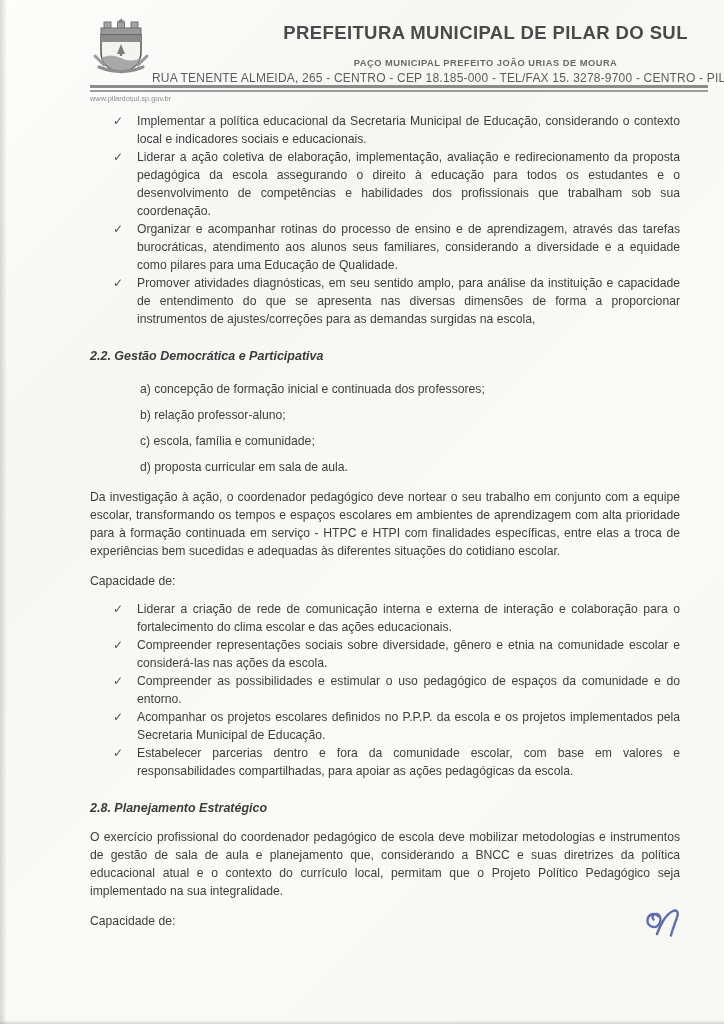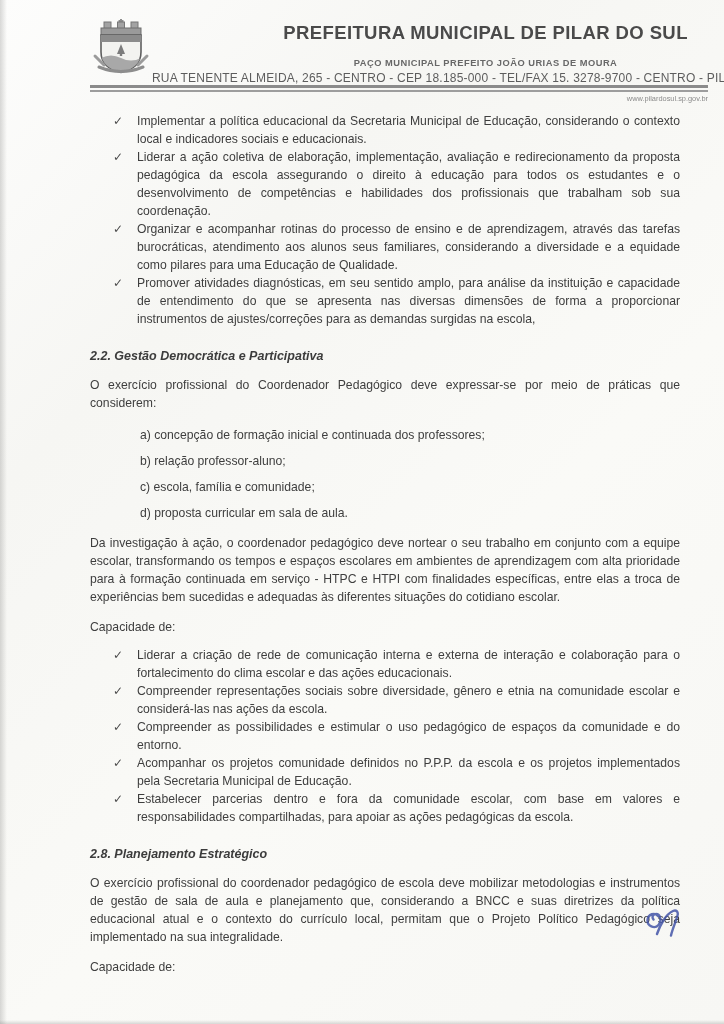--- a/index.html
+++ b/index.html
@@ -22,21 +22,21 @@
   .page{padding:16px 44px 0 90px;position:relative;}
 
   
   .header{display:flex;align-items:flex-start;margin-right:-28px;}
   .logo{flex:none;width:62px;height:58px;margin-top:2px;}
   .header-text{flex:1;text-align:center;padding-top:6px;}
   .title{font-size:18.5px;line-height:21px;font-weight:bold;letter-spacing:.4px;color:#4a4a4a;}
   .subtitle{font-size:9.3px;line-height:12px;font-weight:bold;letter-spacing:.5px;color:#686868;margin-top:14px;}
   .address{font-size:12px;line-height:10px;letter-spacing:.2px;color:#5d5d5d;margin-top:4px;white-space:nowrap;}
   .rule{margin:2px -28px 0 0;border-top:3px solid #8b8b8b;border-bottom:2px solid #9d9d9d;height:2px;}
-  .website{margin:2px -28px 0 0;text-align:right;font-size:7.4px;line-height:9px;color:#8a8a8a;}
+  .website{margin:2px -28px 0 0;text-align:left;font-size:7.4px;line-height:9px;color:#8a8a8a;}
 
   
   .content{margin-top:9px;}
   .check-item{display:flex;}
   .check-item .check{flex:none;width:24px;margin-left:23px;color:#4c4c4c;font-size:12px;}
   .check-item p{flex:1;margin:0;text-align:justify;}
   .sec-heading{font-weight:bold;font-style:italic;font-size:12.5px;color:#3c3c3c;margin:19px 0 11px;}
   .para{margin:0 0 10px;text-align:justify;}
   .lettered{margin:0 0 8px 50px;}
   .capacity{margin:12px 0 10px;}
@@ -94,21 +94,20 @@
     <div class="check-item">
       <span class="check">✓</span>
       <p>Organizar e acompanhar rotinas do processo de ensino e de aprendizagem, através das tarefas burocráticas, atendimento aos alunos seus familiares, considerando a diversidade e a equidade como pilares para uma Educação de Qualidade.</p>
     </div>
     <div class="check-item">
       <span class="check">✓</span>
       <p>Promover atividades diagnósticas, em seu sentido amplo, para análise da instituição e capacidade de entendimento do que se apresenta nas diversas dimensões de forma a proporcionar instrumentos de ajustes/correções para as demandas surgidas na escola,</p>
     </div>
 
     <div class="sec-heading">2.2. Gestão Democrática e Participativa</div>
-    <p class="para">O exercício profissional do Coordenador Pedagógico deve expressar-se por meio de práticas que considerem:</p>
     <div class="gap"></div>
     <div class="lettered">a) concepção de formação inicial e continuada dos professores;</div>
     <div class="lettered">b) relação professor-aluno;</div>
     <div class="lettered">c) escola, família e comunidade;</div>
     <div class="lettered">d) proposta curricular em sala de aula.</div>
     <div class="gap"></div>
     <p class="para">Da investigação à ação, o coordenador pedagógico deve nortear o seu trabalho em conjunto com a equipe escolar, transformando os tempos e espaços escolares em ambientes de aprendizagem com alta prioridade para à formação continuada em serviço - HTPC e HTPI com finalidades específicas, entre elas a troca de experiências bem sucedidas e adequadas às diferentes situações do cotidiano escolar.</p>
     <div class="capacity">Capacidade de:</div>
 
     <div class="check-item">
@@ -118,21 +117,21 @@
     <div class="check-item">
       <span class="check">✓</span>
       <p>Compreender representações sociais sobre diversidade, gênero e etnia na comunidade escolar e considerá-las nas ações da escola.</p>
     </div>
     <div class="check-item">
       <span class="check">✓</span>
       <p>Compreender as possibilidades e estimular o uso pedagógico de espaços da comunidade e do entorno.</p>
     </div>
     <div class="check-item">
       <span class="check">✓</span>
-      <p>Acompanhar os projetos comunidade definidos no P.P.P. da escola e os projetos implementados pela Secretaria Municipal de Educação.</p>
+      <p>Acompanhar os projetos escolares definidos no P.P.P. da escola e os projetos implementados pela Secretaria Municipal de Educação.</p>
     </div>
     <div class="check-item">
       <span class="check">✓</span>
       <p>Estabelecer parcerias dentro e fora da comunidade escolar, com base em valores e responsabilidades compartilhadas, para apoiar as ações pedagógicas da escola.</p>
     </div>
 
     <div class="sec-heading">2.8. Planejamento Estratégico</div>
     <p class="para">O exercício profissional do coordenador pedagógico de escola deve mobilizar metodologias e instrumentos de gestão de sala de aula e planejamento que, considerando a BNCC e suas diretrizes da política educacional atual e o contexto do currículo local, permitam que o Projeto Político Pedagógico seja implementado na sua integralidade.</p>
     <div class="capacity">Capacidade de:</div>
 

